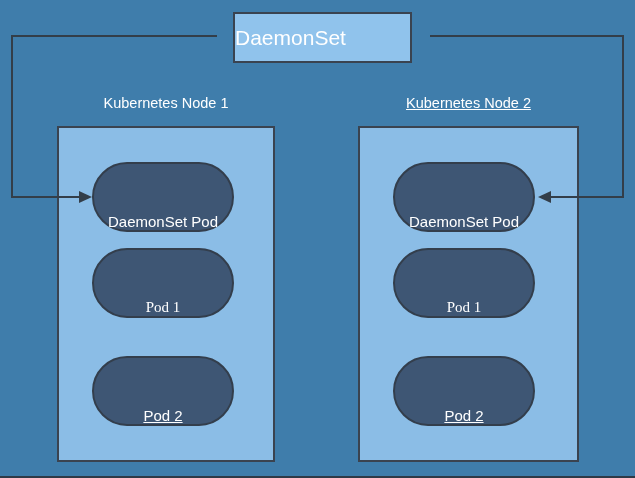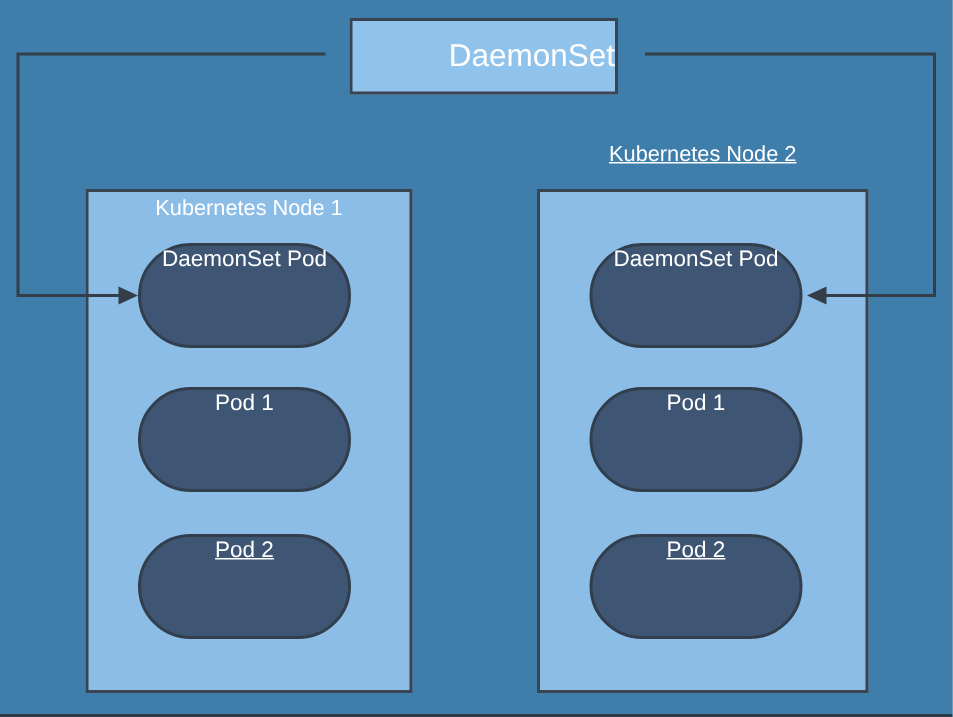--- a/index.html
+++ b/index.html
@@ -25,36 +25,36 @@
     position: absolute;
     left: 233px;
     top: 12px;
     width: 179px;
     height: 51px;
     box-sizing: border-box;
     background: var(--title-fill, #90c3ec);
     border: 2px solid var(--border, #3a4350);
     display: flex;
     align-items: center;
-    justify-content: flex-end;
+    justify-content: flex-start;
     color: var(--text, #ffffff);
     font-size: 21px;
     z-index: 2;
   }
   .node-label {
     position: absolute;
     top: 93px;
     height: 20px;
     line-height: 20px;
     text-align: center;
     color: var(--text, #ffffff);
     font-size: 14.5px;
     z-index: 2;
   }
-  .node-label.n1 { left: 57px;  width: 218px; margin-top: 36px; }
+  .node-label.n1 { left: 57px;  width: 218px; }
   .node-label.n2 { left: 358px; width: 221px; text-decoration: underline; }
   .node-box {
     position: absolute;
     top: 126px;
     height: 336px;
     box-sizing: border-box;
     background: var(--node-fill, #8bbde6);
     border: 2px solid var(--border, #3a4350);
     z-index: 1;
   }
@@ -63,27 +63,27 @@
   .pod {
     position: absolute;
     left: 33px;
     width: 142px;
     height: 70px;
     box-sizing: border-box;
     background: var(--pod-fill, #3e5674);
     border: 2px solid var(--pod-border, #333e4c);
     border-radius: 35px;
     display: flex;
-    align-items: flex-start;
+    align-items: flex-end;
     justify-content: center;
     color: var(--text, #ffffff);
     font-size: 15px;
   }
   .pod.p0 { top: 34px; }
-  .pod.p1 { top: 130px; }
+  .pod.p1 { top: 120px; font-family: Liberation Serif, serif; }
   .pod.p2 { top: 228px; text-decoration: underline; }
   .connectors {
     position: absolute;
     left: 0; top: 0;
     width: 635px;
     height: 478px;
     z-index: 3;
     pointer-events: none;
   }
 </style>

